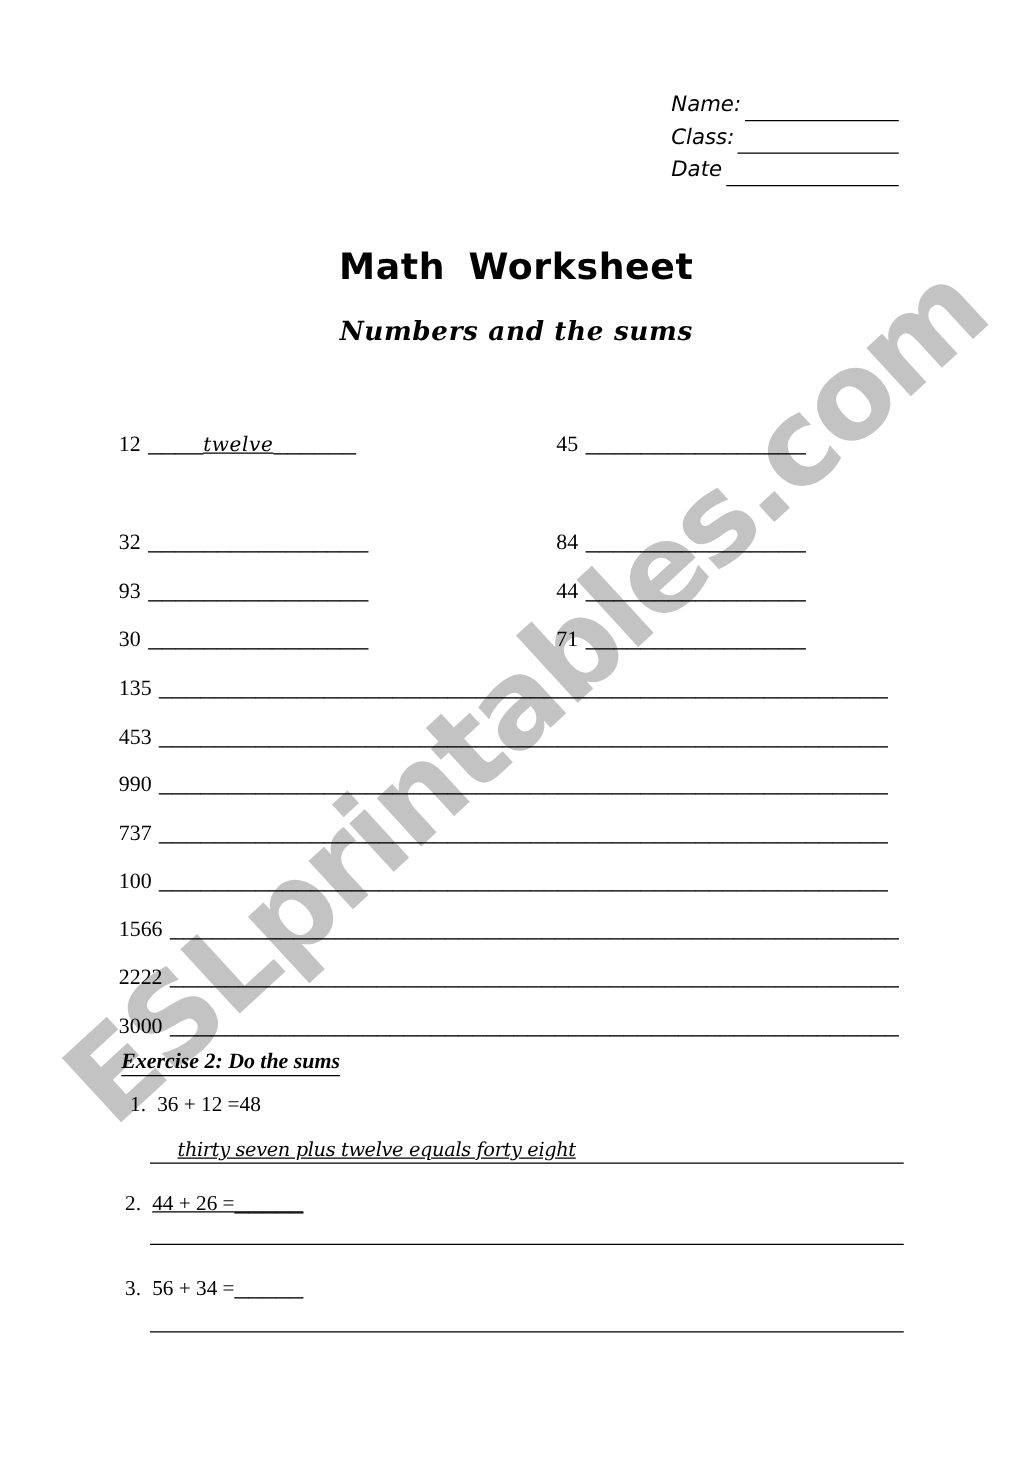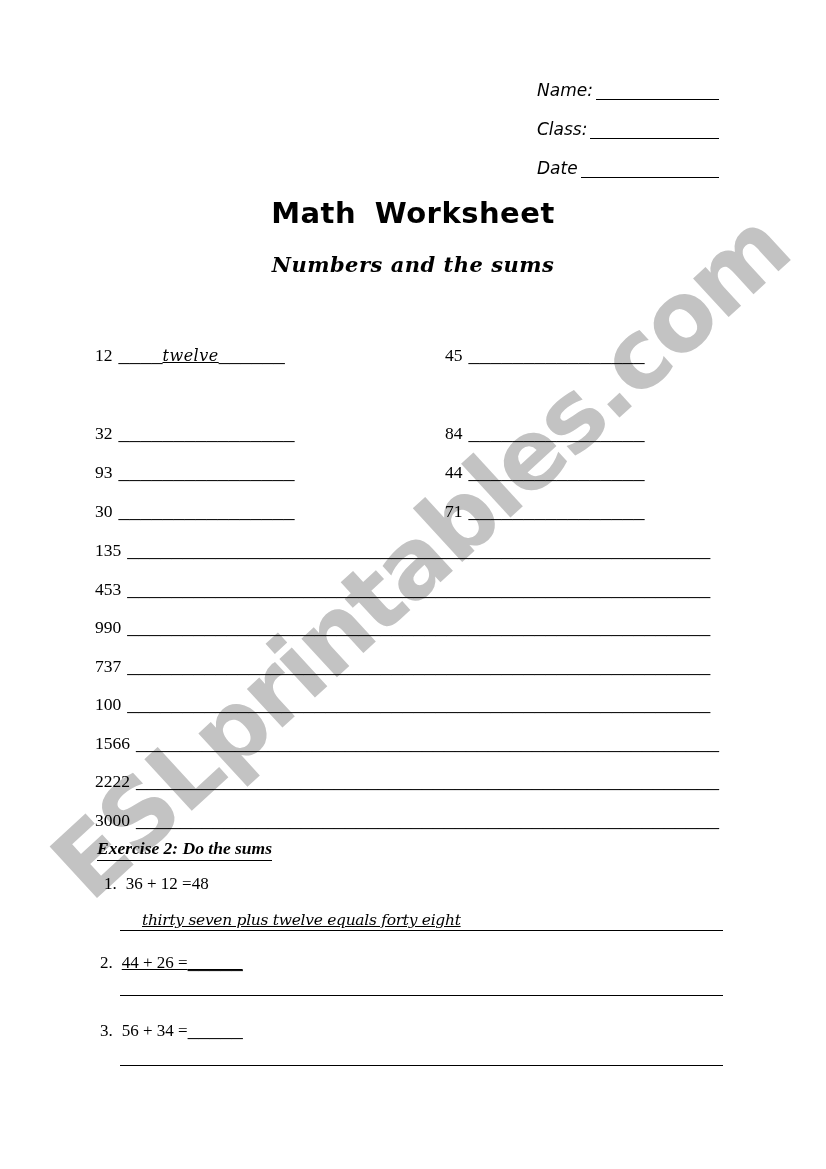--- a/index.html
+++ b/index.html
@@ -7,21 +7,21 @@
         font-family:"Liberation Serif", serif;color:#000;}
   .layer{position:absolute;z-index:1;white-space:nowrap;}
 
   
   .watermark{position:absolute;left:-130px;top:500px;width:1100px;text-align:center;
     transform:rotate(-42.6deg);font-family:"DejaVu Sans", sans-serif;font-weight:bold;
     font-size:96px;letter-spacing:-3px;z-index:0;}
 
   
   .hf{left:537px;top:74px;width:182px;}
-  .hf-row{display:flex;align-items:flex-end;height:26px;margin-bottom:13px;}
+  .hf-row{display:flex;align-items:flex-start;height:26px;}
   .hf-label{font-family:"DejaVu Sans", sans-serif;font-style:italic;font-size:17px;padding-right:3px;}
   .hf-line{flex:1;border-bottom:1.7px solid #000;height:22px;}
 
   .title{left:0;top:196px;width:826px;text-align:center;
     font-family:"DejaVu Sans", sans-serif;font-weight:bold;font-size:29px;word-spacing:8px;letter-spacing:0.5px;}
   .subtitle{left:0;top:252px;width:826px;text-align:center;
     font-family:"DejaVu Serif", serif;font-weight:bold;font-style:italic;font-size:21px;letter-spacing:0.5px;}
 
   .heading{font-weight:bold;font-style:italic;font-size:17.5px;
     border-bottom:1.8px solid #000;padding-bottom:1px;display:inline-block;}

